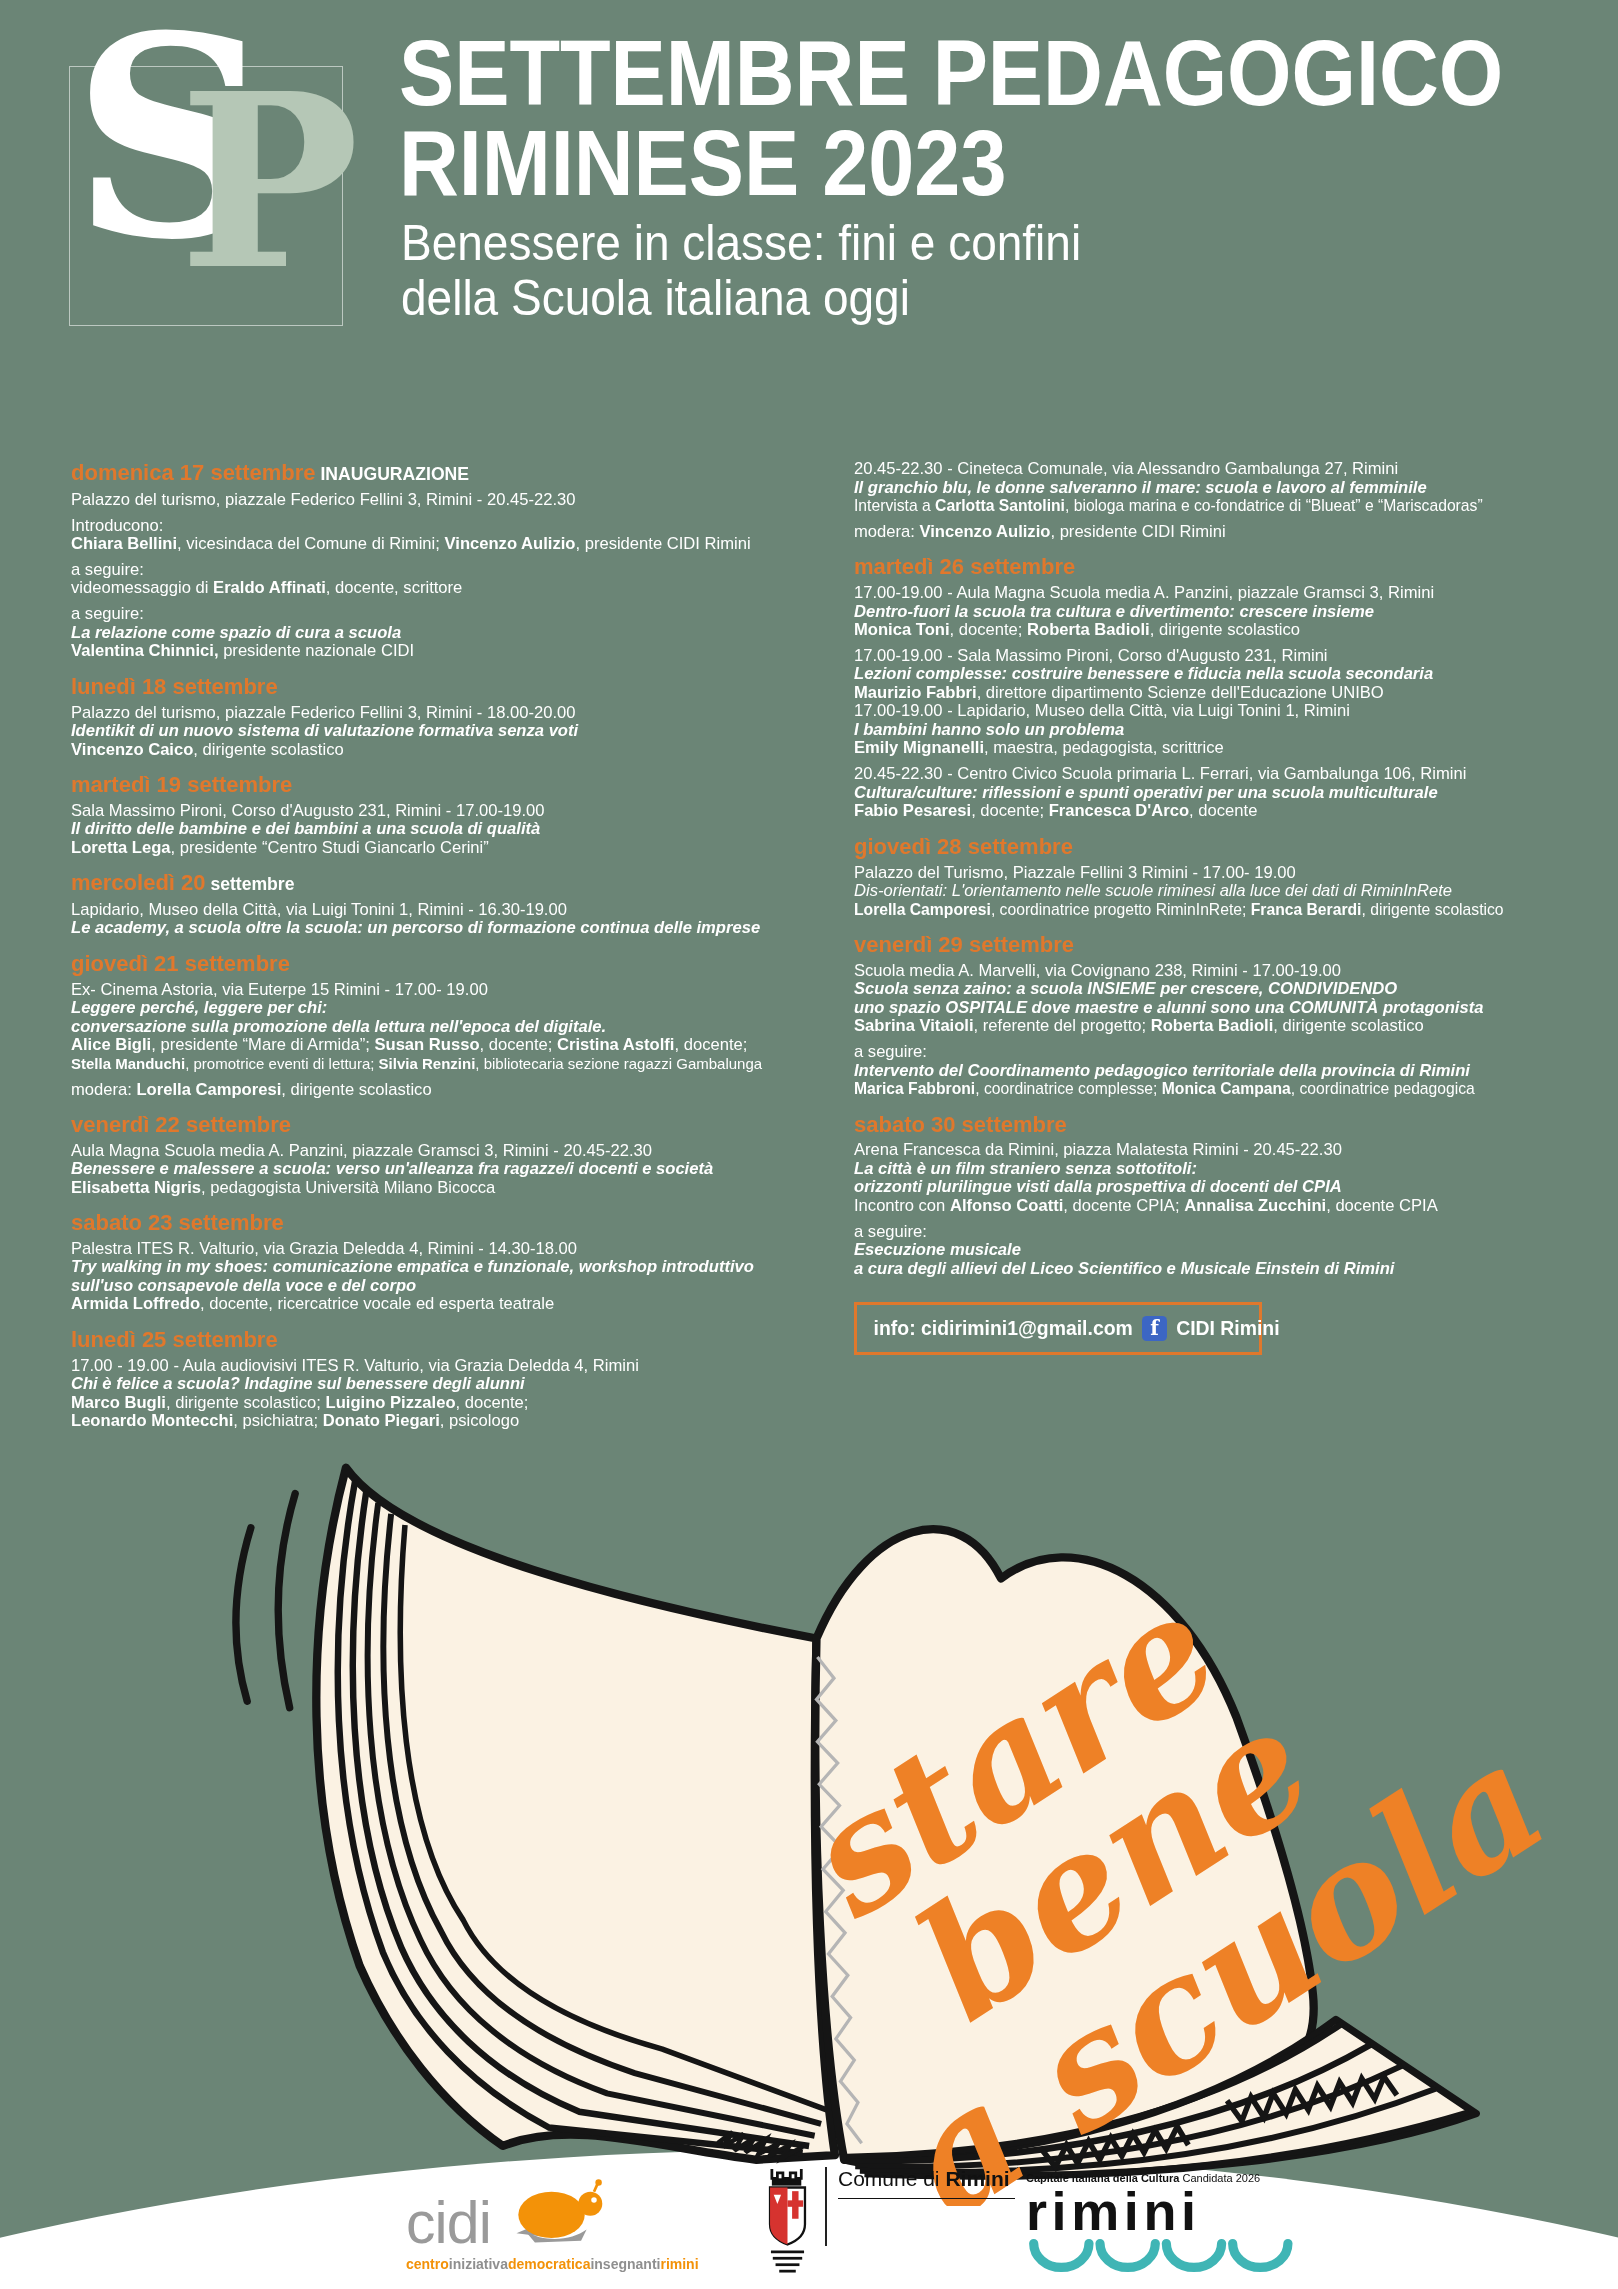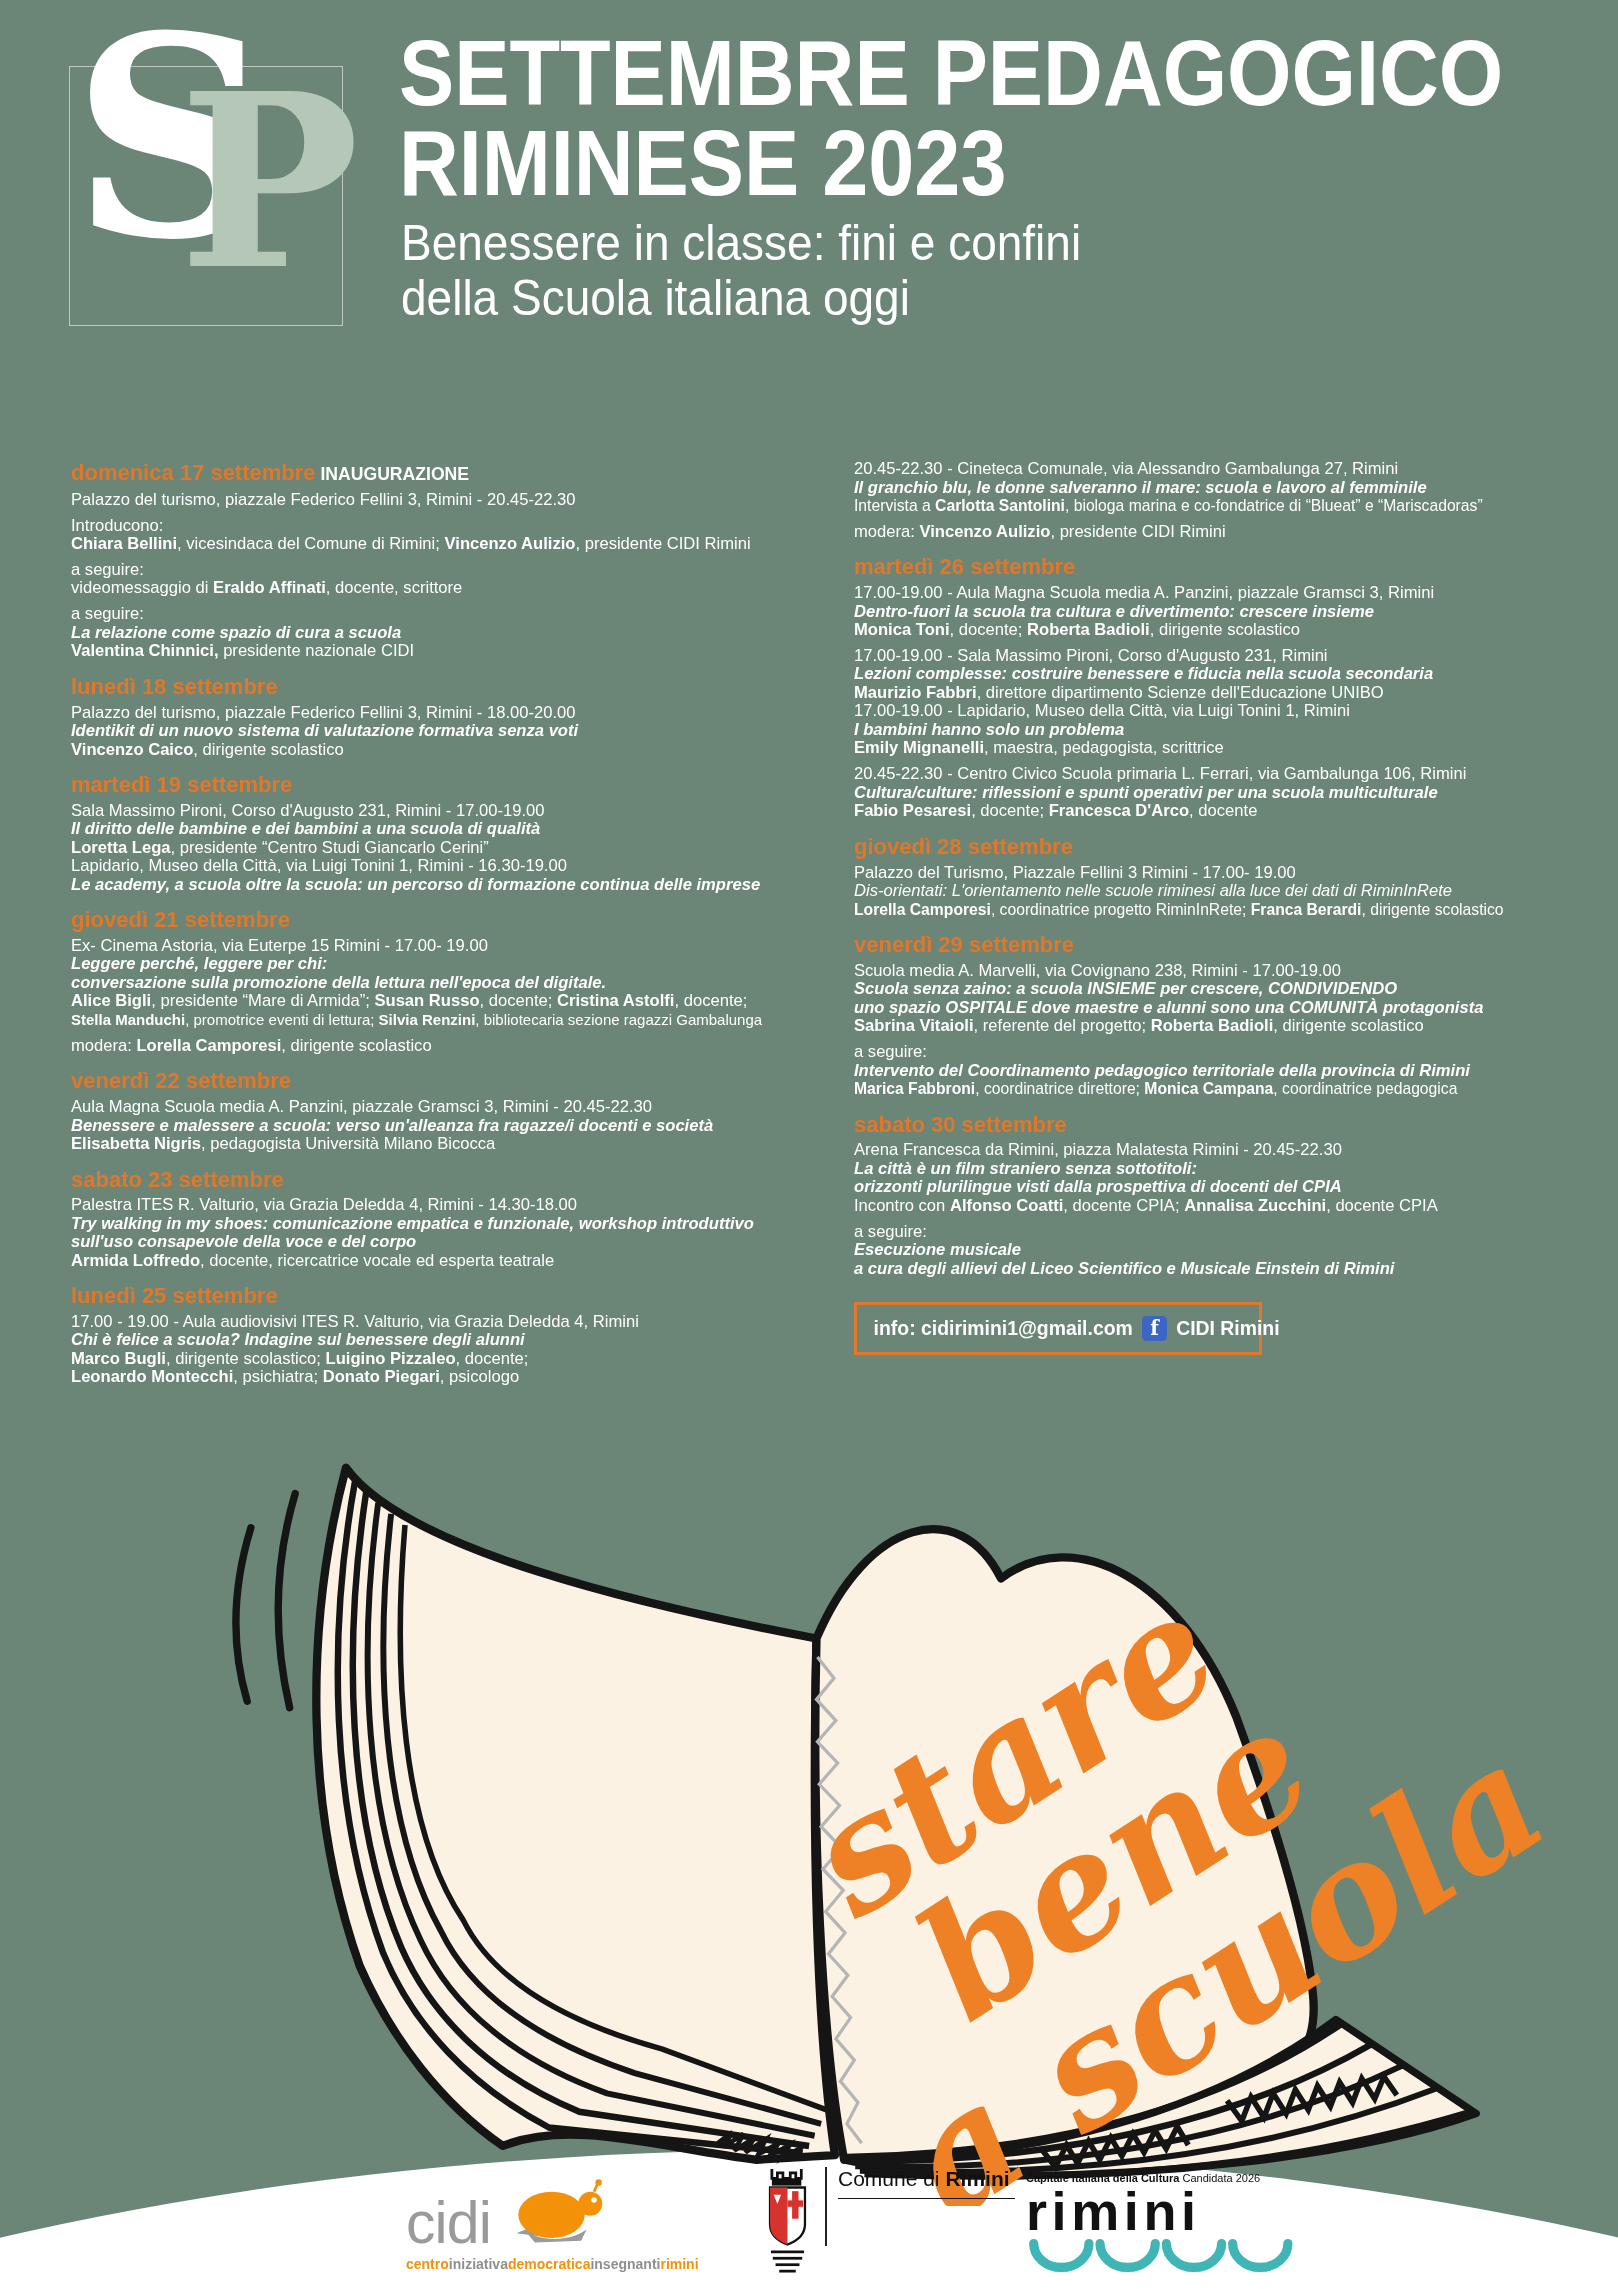--- a/index.html
+++ b/index.html
@@ -104,20 +104,21 @@
         <div class="line"><span class="seg-i">Identikit di un nuovo sistema di valutazione formativa senza voti</span></div>
         <div class="line"><span class="seg-b">Vincenzo Caico</span><span class="seg-p">, dirigente scolastico</span></div>
       </div>
       <div class="event">
         <div class="event-head"><span class="seg-d">martedì 19 settembre</span></div>
         <div class="line"><span class="seg-p">Sala Massimo Pironi, Corso d'Augusto 231, Rimini - 17.00-19.00</span></div>
         <div class="line"><span class="seg-i">Il diritto delle bambine e dei bambini a una scuola di qualità</span></div>
         <div class="line"><span class="seg-b">Loretta Lega</span><span class="seg-p">, presidente “Centro Studi Giancarlo Cerini”</span></div>
       </div>
       <div class="event">
+        <div class="event-head"><span class="seg-d">mercoledì 20</span><span class="seg-dw"> settembre</span></div>
         <div class="line"><span class="seg-p">Lapidario, Museo della Città, via Luigi Tonini 1, Rimini - 16.30-19.00</span></div>
         <div class="line"><span class="seg-i">Le academy, a scuola oltre la scuola: un percorso di formazione continua delle imprese</span></div>
       </div>
       <div class="event">
         <div class="event-head"><span class="seg-d">giovedì 21 settembre</span></div>
         <div class="line"><span class="seg-p">Ex- Cinema Astoria, via Euterpe 15 Rimini - 17.00- 19.00</span></div>
         <div class="line"><span class="seg-i">Leggere perché, leggere per chi:</span></div>
         <div class="line"><span class="seg-i">conversazione sulla promozione della lettura nell'epoca del digitale.</span></div>
         <div class="line"><span class="seg-b">Alice Bigli</span><span class="seg-p">, presidente “Mare di Armida”; </span><span class="seg-b">Susan Russo</span><span class="seg-p">, docente;  </span><span class="seg-b">Cristina Astolfi</span><span class="seg-p">, docente;</span></div>
         <div class="line" style="font-size: 15px;"><span class="seg-b">Stella Manduchi</span><span class="seg-p">, promotrice eventi di lettura; </span><span class="seg-b">Silvia Renzini</span><span class="seg-p">, bibliotecaria sezione ragazzi Gambalunga</span></div>
@@ -180,21 +181,21 @@
       </div>
       <div class="event">
         <div class="event-head"><span class="seg-d">venerdì 29 settembre</span></div>
         <div class="line"><span class="seg-p">Scuola media A. Marvelli, via Covignano 238, Rimini - 17.00-19.00</span></div>
         <div class="line"><span class="seg-i">Scuola senza zaino: a scuola INSIEME per crescere, CONDIVIDENDO</span></div>
         <div class="line"><span class="seg-i">uno spazio OSPITALE dove maestre e alunni sono una COMUNITÀ protagonista</span></div>
         <div class="line"><span class="seg-b">Sabrina Vitaioli</span><span class="seg-p">, referente del progetto; </span><span class="seg-b">Roberta Badioli</span><span class="seg-p">, dirigente scolastico</span></div>
         <div class="gap"></div>
         <div class="line"><span class="seg-p">a seguire:</span></div>
         <div class="line"><span class="seg-i">Intervento del Coordinamento pedagogico territoriale della provincia di Rimini</span></div>
-        <div class="line" style="font-size: 15.7px;"><span class="seg-b">Marica Fabbroni</span><span class="seg-p">, coordinatrice direttore; </span><span class="seg-b">Monica Campana</span><span class="seg-p">, coordinatrice pedagogica</span></div>
+        <div class="line" style="font-size: 15.7px;"><span class="seg-b">Marica Fabbroni</span><span class="seg-p">, coordinatrice complesse; </span><span class="seg-b">Monica Campana</span><span class="seg-p">, coordinatrice pedagogica</span></div>
       </div>
       <div class="event">
         <div class="event-head"><span class="seg-d">sabato 30 settembre</span></div>
         <div class="line"><span class="seg-p">Arena Francesca da Rimini, piazza Malatesta Rimini - 20.45-22.30</span></div>
         <div class="line"><span class="seg-i">La città è un film straniero senza sottotitoli:</span></div>
         <div class="line"><span class="seg-i">orizzonti plurilingue visti dalla prospettiva di docenti del CPIA</span></div>
         <div class="line"><span class="seg-p">Incontro con </span><span class="seg-b">Alfonso Coatti</span><span class="seg-p">, docente CPIA; </span><span class="seg-b">Annalisa Zucchini</span><span class="seg-p">, docente CPIA</span></div>
         <div class="gap"></div>
         <div class="line"><span class="seg-p">a seguire:</span></div>
         <div class="line"><span class="seg-i">Esecuzione musicale</span></div>

